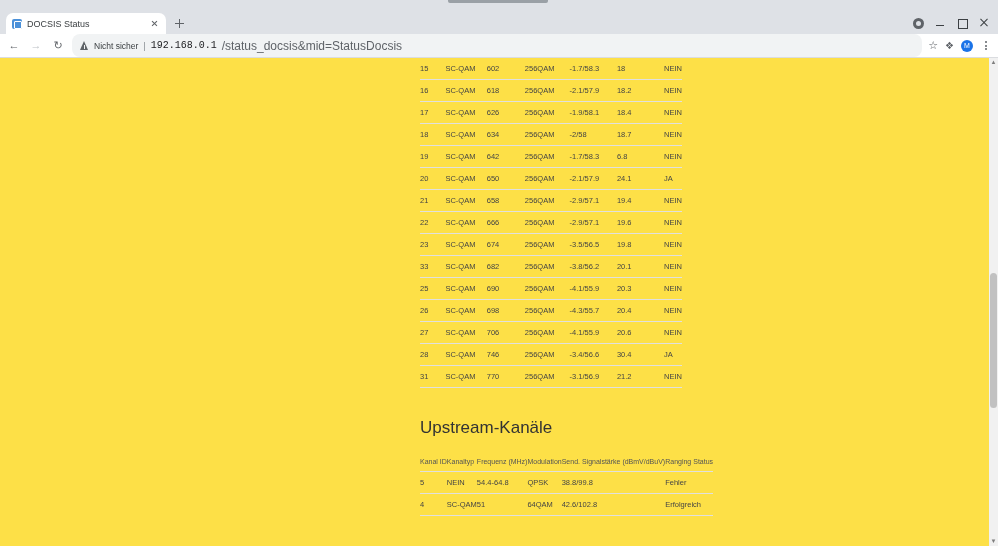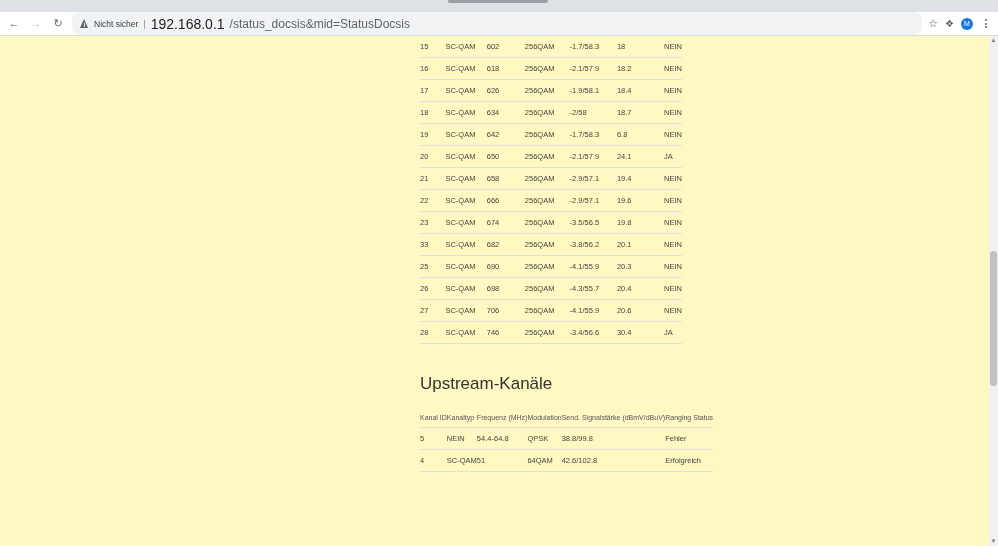--- a/index.html
+++ b/index.html
@@ -182,21 +182,21 @@
     border-right:4.5px solid transparent;
     border-bottom:9px solid #5f6368;
   }
   .warn-icon::after{
     content:"";
     position:absolute; left:4px; top:3.5px;
     width:1px;height:4px;background:#f1f3f4;
   }
   .omnibox .not-secure { color: #3c4043; font-size: 8.5px; }
   .omnibox .sep { color: #80868b; font-size: 8.5px; }
-  .omnibox .url-host { color: #202124; font-size: 14px; }
+  .omnibox .url-host { color: #202124; font-size: 10px; font-family: Liberation Mono, monospace; }
   .omnibox .url-path { color: #5f6368; font-size: 12px; }
   .tb-right { display:flex; align-items:center; gap:7px; }
   .star-icon { font-size: 11px; color:#5f6368; line-height:1; }
   .puzzle-icon { font-size: 10px; color:#5f6368; line-height:1; }
   .avatar {
     width: 12px; height: 12px;
     border-radius: 50%;
     background: #1a73e8;
     color: #fff;
     font-size: 7px;
@@ -205,21 +205,21 @@
     justify-content: center;
   }
   .kebab { width: 12px; display:flex; flex-direction:column; align-items:center; gap:1.5px; }
   .kebab span { width:2px;height:2px;border-radius:50%;background:#5f6368; display:block;}
 
   
   .viewport {
     flex: 1 1 auto;
     position: relative;
     overflow: hidden;
-    background: #fef9c3;
+    background: #fde047;
   }
   .page {
     position: absolute;
     left: 0; top: 0;
     width: 998px;
     padding-left: 420px;
     padding-right: 20px;
     font-size: 9px;
     color: #333;
   }
@@ -289,20 +289,34 @@
 </style>
 </head>
 <body>
 
 <div class="browser">
 
   <div class="titlebar">
     <div class="drag-strip"></div>
   </div>
 
+  <div class="tabstrip">
+    <div class="tab">
+      <span class="favicon"></span>
+      <span class="tab-title">DOCSIS Status</span>
+      <span class="tab-close"></span>
+    </div>
+    <div class="newtab"></div>
+    <div class="win-controls">
+      <span class="ext-dot"></span>
+      <span class="win-btn win-min"></span>
+      <span class="win-btn win-max"></span>
+      <span class="win-btn win-close"></span>
+    </div>
+  </div>
 
   <div class="toolbar">
     <span class="nav-btn">←</span>
     <span class="nav-btn disabled">→</span>
     <span class="nav-btn">↻</span>
     <div class="omnibox">
       <span class="warn-icon"></span>
       <span class="not-secure">Nicht sicher</span>
       <span class="sep">|</span>
       <span class="url-host">192.168.0.1</span>
@@ -444,20 +458,29 @@
           </tr>
           <tr>
             <td class="ds-c0">28</td>
             <td class="ds-c1">SC-QAM</td>
             <td class="ds-c2">746</td>
             <td class="ds-c3">256QAM</td>
             <td class="ds-c4">-3.4/56.6</td>
             <td class="ds-c5">30.4</td>
             <td>JA</td>
           </tr>
+          <tr>
+            <td class="ds-c0">31</td>
+            <td class="ds-c1">SC-QAM</td>
+            <td class="ds-c2">770</td>
+            <td class="ds-c3">256QAM</td>
+            <td class="ds-c4">-3.1/56.9</td>
+            <td class="ds-c5">21.2</td>
+            <td>NEIN</td>
+          </tr>
         </tbody>
       </table>
 
       <h2 class="section">Upstream-Kanäle</h2>
 
       <table class="docsis">
         <thead>
           <tr>
             <th class="us-c0">Kanal ID</th>
             <th class="us-c1">Kanaltyp</th>

